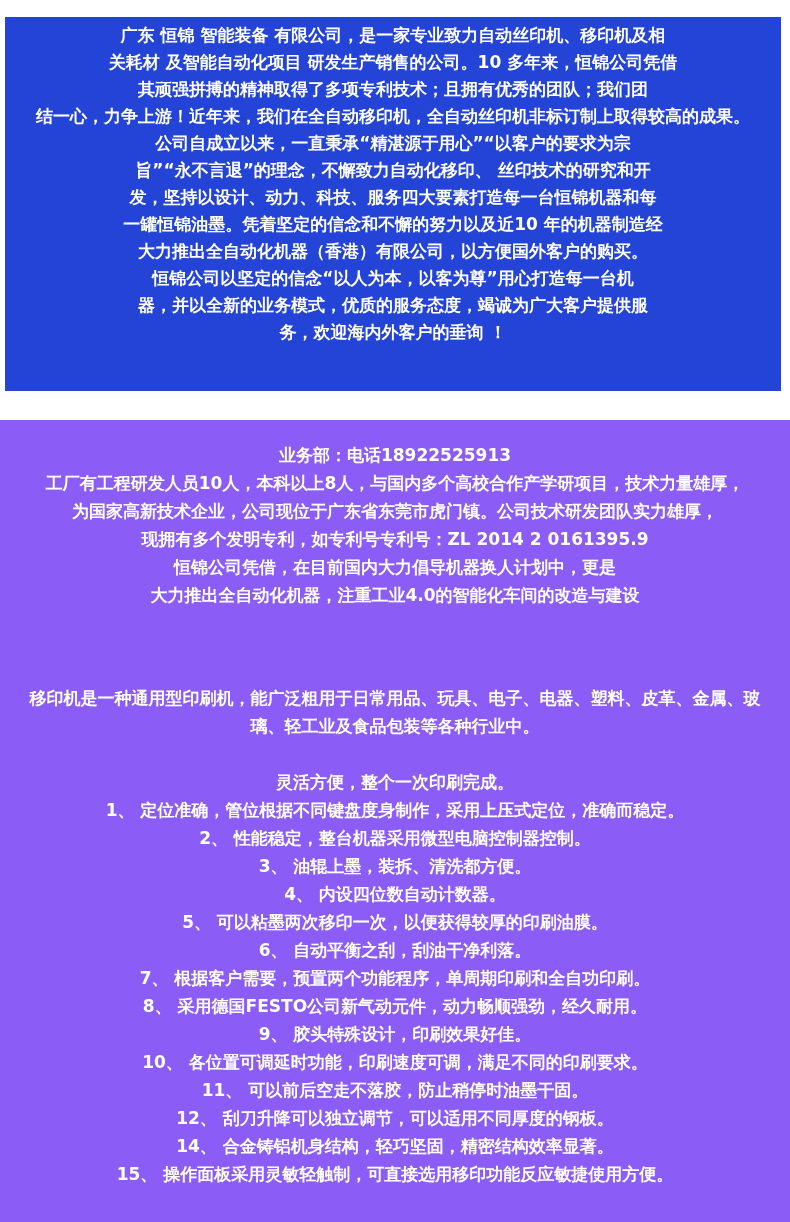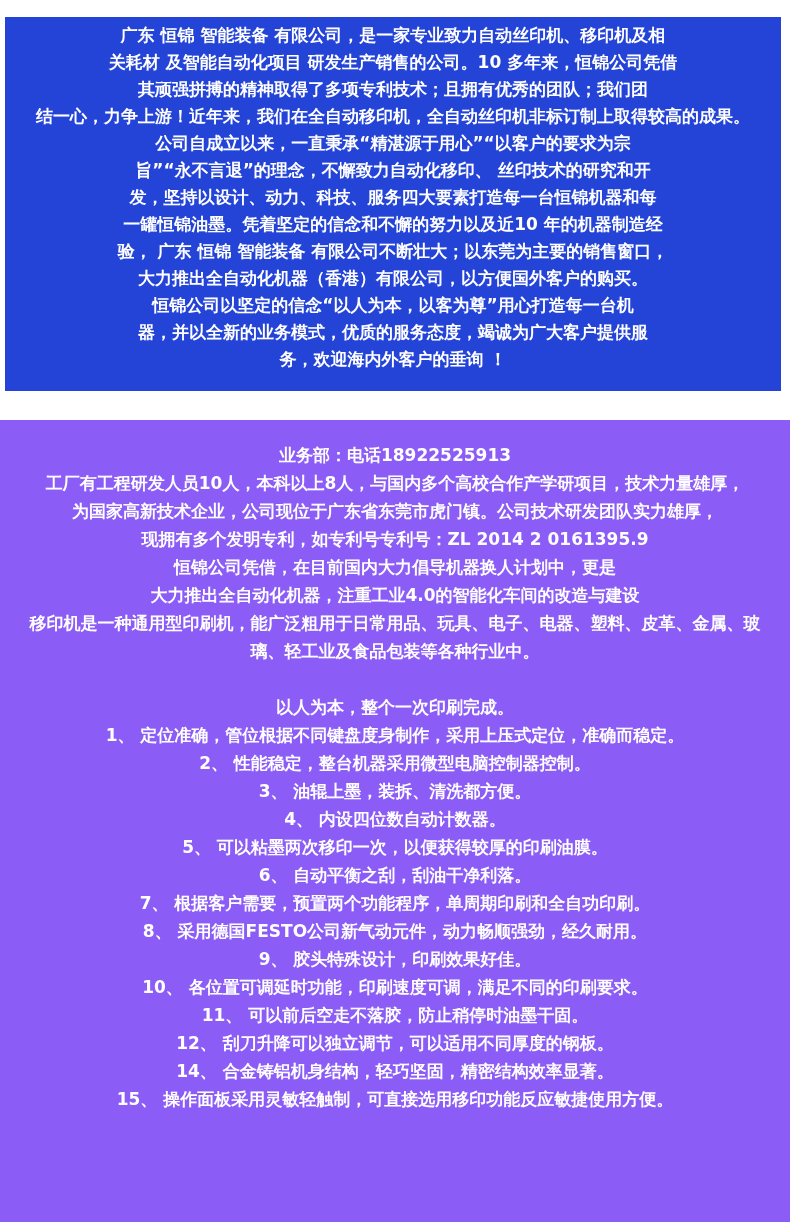--- a/index.html
+++ b/index.html
@@ -42,40 +42,40 @@
     line-height: 28px;
     padding-top: 21px;
   }
   .txt-line {
     white-space: nowrap;
   }
   .intro-panel .txt-line {
     padding: 0 2px;
   }
   .product-intro {
+    margin-top: 75px;
   }
   .features-heading {
     margin-top: 28px;
   }
 </style>
 </head>
 <body>
 
 <div class="page">
 
   <div class="panel intro-panel">
     <div class="txt-line">广东 恒锦 智能装备 有限公司，是一家专业致力自动丝印机、移印机及相</div>
     <div class="txt-line">关耗材 及智能自动化项目 研发生产销售的公司。10 多年来，恒锦公司凭借</div>
     <div class="txt-line">其顽强拼搏的精神取得了多项专利技术；且拥有优秀的团队；我们团</div>
     <div class="txt-line">结一心，力争上游！近年来，我们在全自动移印机，全自动丝印机非标订制上取得较高的成果。</div>
     <div class="txt-line">公司自成立以来，一直秉承“精湛源于用心”“以客户的要求为宗</div>
     <div class="txt-line">旨”“永不言退”的理念，不懈致力自动化移印、 丝印技术的研究和开</div>
     <div class="txt-line">发，坚持以设计、动力、科技、服务四大要素打造每一台恒锦机器和每</div>
     <div class="txt-line">一罐恒锦油墨。凭着坚定的信念和不懈的努力以及近10 年的机器制造经</div>
-    <div class="txt-line">验， 广东 恒锦 智能装备 有限公司不断壮大；以东莞为主要的销售窗口，</div>
     <div class="txt-line">大力推出全自动化机器（香港）有限公司，以方便国外客户的购买。</div>
     <div class="txt-line">恒锦公司以坚定的信念“以人为本，以客为尊”用心打造每一台机</div>
     <div class="txt-line">器，并以全新的业务模式，优质的服务态度，竭诚为广大客户提供服</div>
     <div class="txt-line">务，欢迎海内外客户的垂询 ！</div>
   </div>
 
   <div class="panel info-panel">
 
     <div class="contact-block">
       <div class="txt-line">业务部：电话18922525913</div>
@@ -84,21 +84,21 @@
       <div class="txt-line">现拥有多个发明专利，如专利号专利号：ZL 2014 2 0161395.9</div>
       <div class="txt-line">恒锦公司凭借，在目前国内大力倡导机器换人计划中，更是</div>
       <div class="txt-line">大力推出全自动化机器，注重工业4.0的智能化车间的改造与建设</div>
     </div>
 
     <div class="product-intro">
       <div class="txt-line">移印机是一种通用型印刷机，能广泛粗用于日常用品、玩具、电子、电器、塑料、皮革、金属、玻</div>
       <div class="txt-line">璃、轻工业及食品包装等各种行业中。</div>
     </div>
 
-    <div class="features-heading txt-line">以人为本，整个一次印刷完成。</div>
+    <div class="features-heading txt-line">灵活方便，整个一次印刷完成。</div>
 
     <div class="features-list">
       <div class="txt-line">1、 定位准确，管位根据不同键盘度身制作，采用上压式定位，准确而稳定。</div>
       <div class="txt-line">2、 性能稳定，整台机器采用微型电脑控制器控制。</div>
       <div class="txt-line">3、 油辊上墨，装拆、清洗都方便。</div>
       <div class="txt-line">4、 内设四位数自动计数器。</div>
       <div class="txt-line">5、 可以粘墨两次移印一次，以便获得较厚的印刷油膜。</div>
       <div class="txt-line">6、 自动平衡之刮，刮油干净利落。</div>
       <div class="txt-line">7、 根据客户需要，预置两个功能程序，单周期印刷和全自功印刷。</div>
       <div class="txt-line">8、 采用德国FESTO公司新气动元件，动力畅顺强劲，经久耐用。</div>

